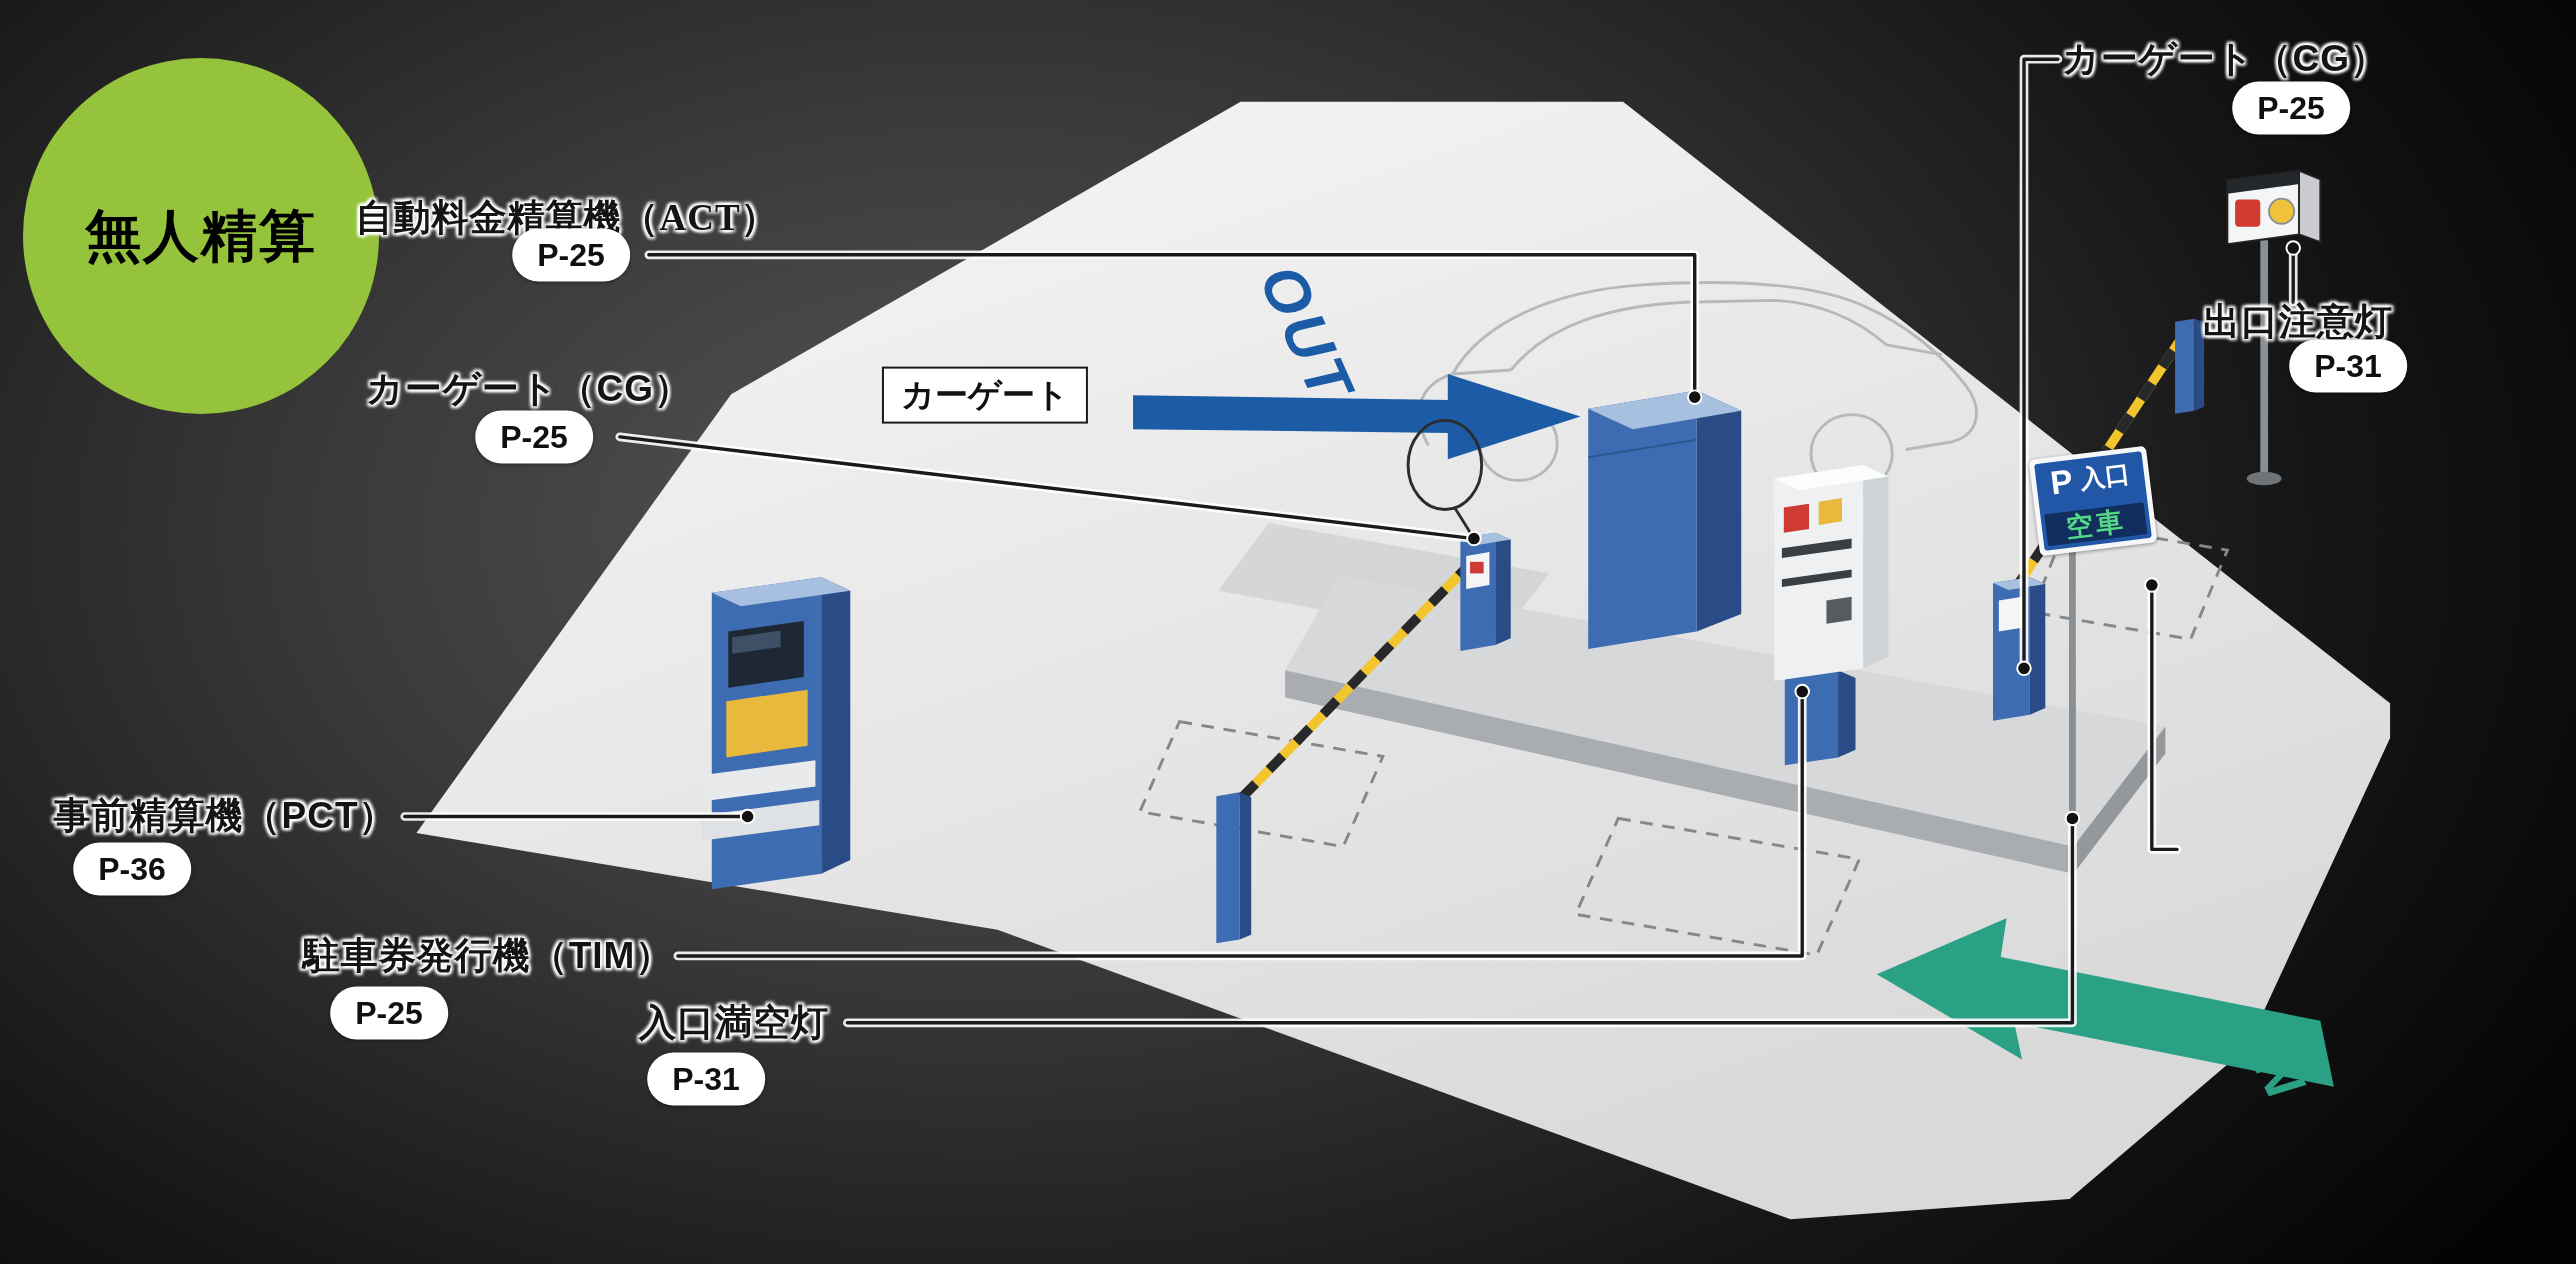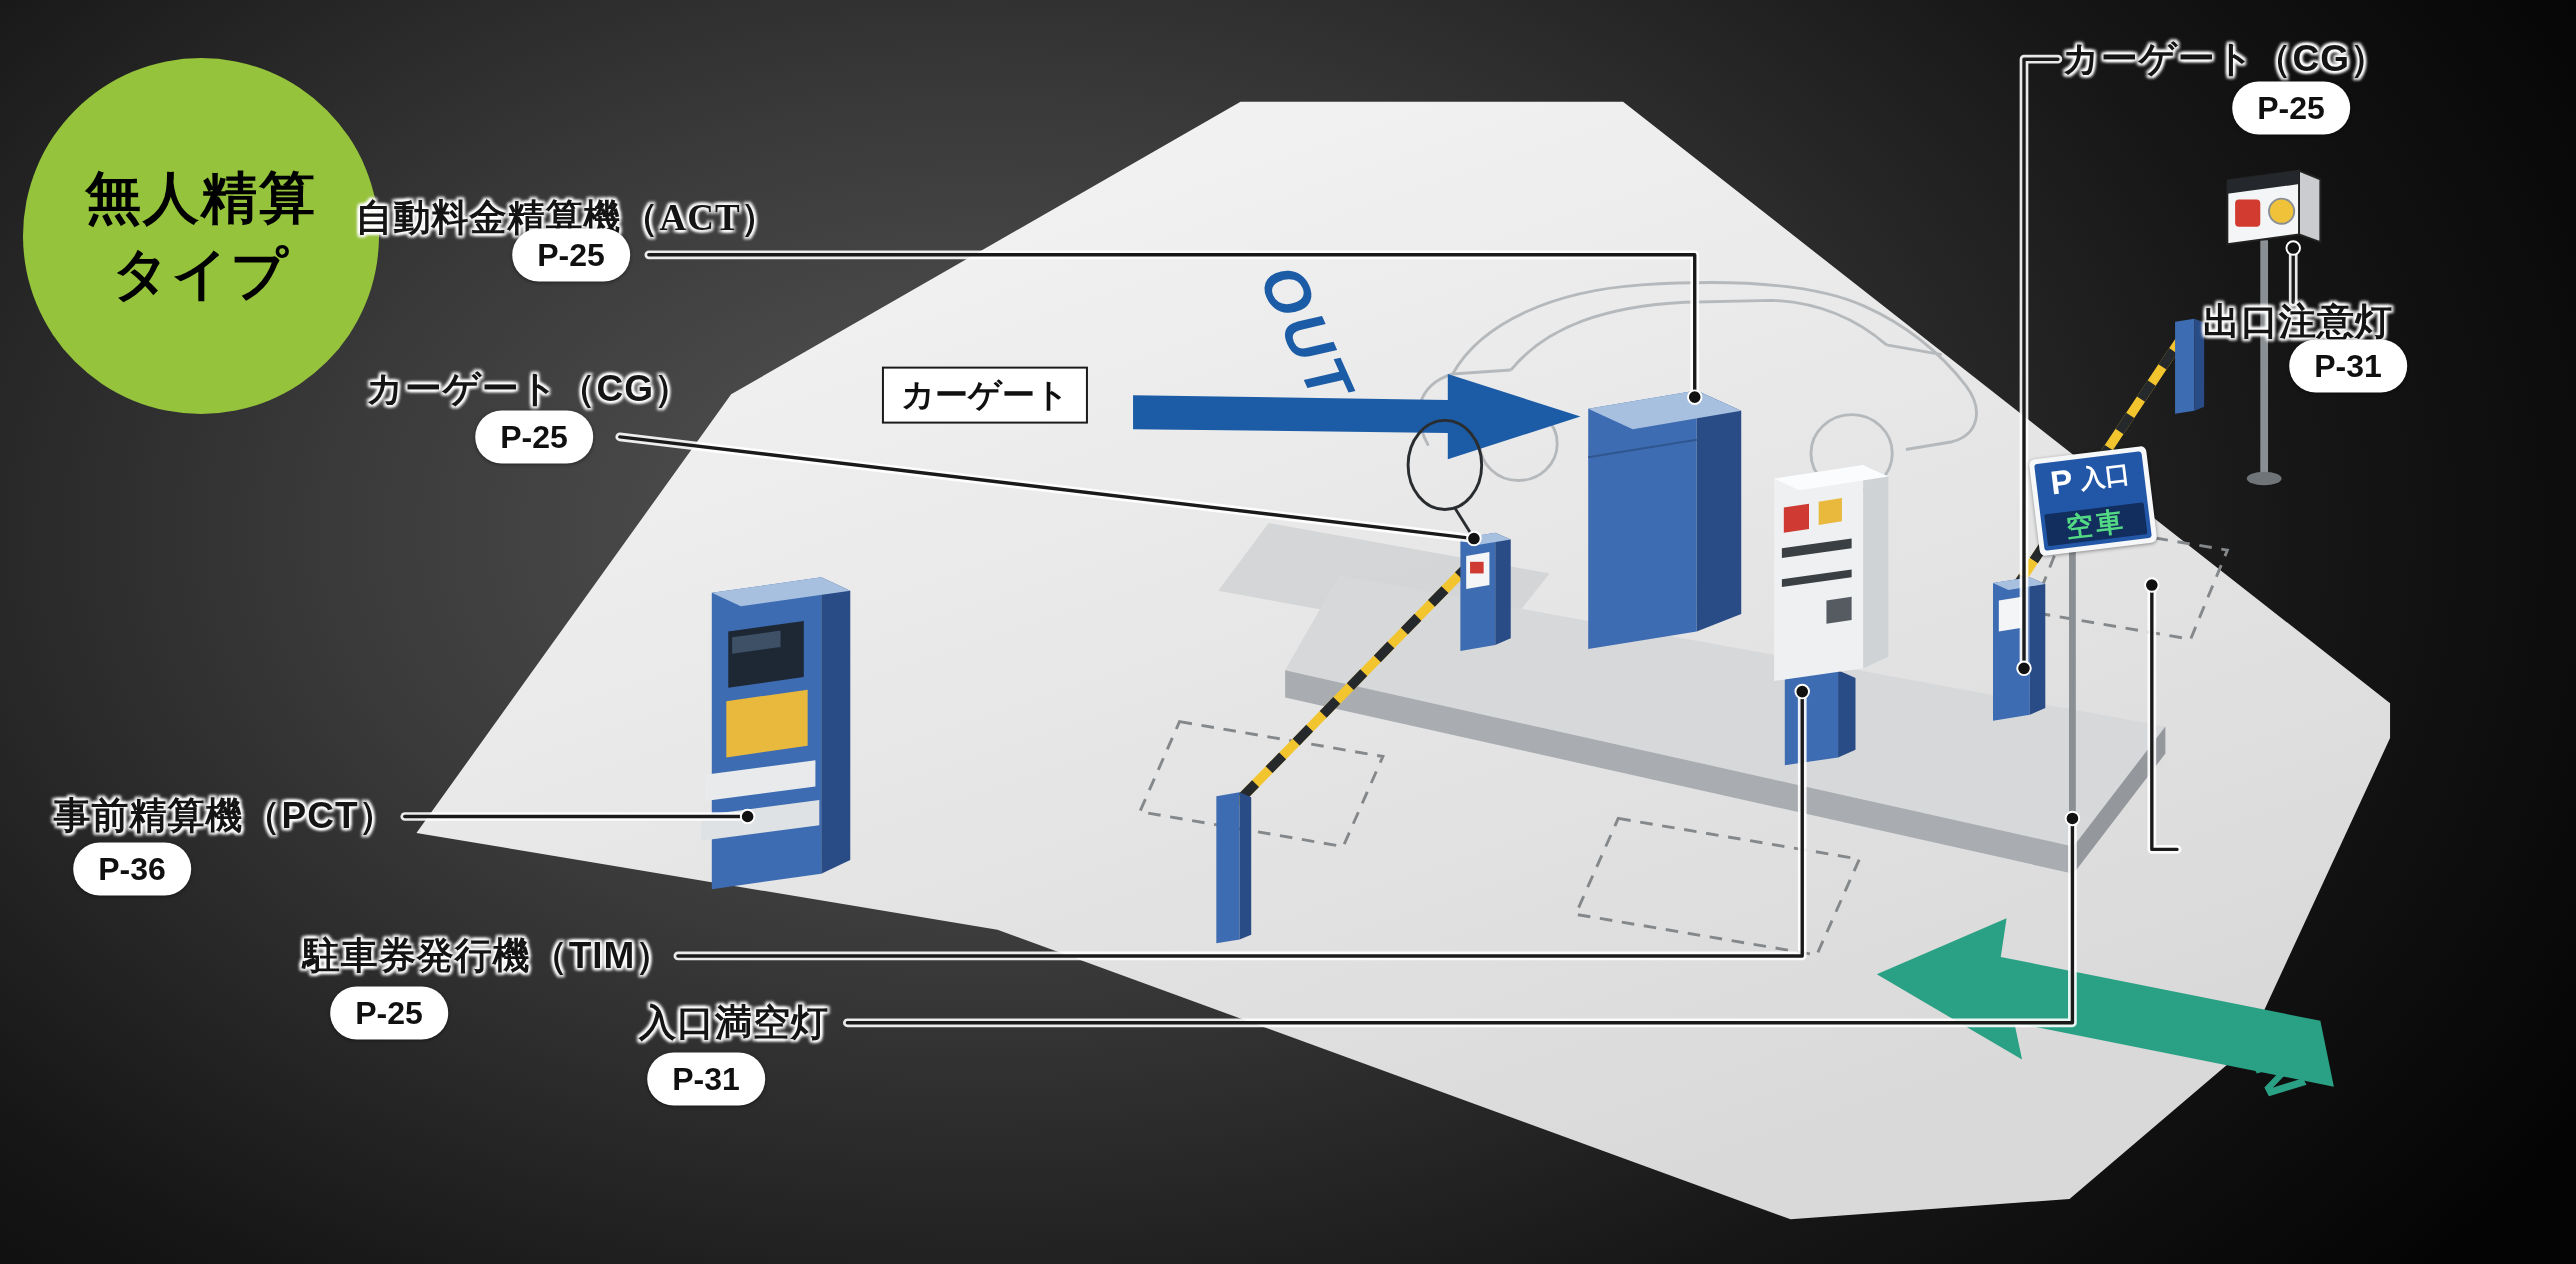--- a/index.html
+++ b/index.html
@@ -203,21 +203,20 @@
       <g>
         <polyline points="2248,877 2222,877 2222,604" stroke="#ffffff" stroke-width="9" opacity="0.9"></polyline>
         <polyline points="2248,877 2222,877 2222,604" stroke="#1a1a1a" stroke-width="3.5"></polyline>
         <circle cx="2222" cy="604" r="7" fill="#111" stroke="#fff" stroke-width="2"></circle>
       </g>
     </g>
   </svg>
 
   <div class="badge">
     <div>無人精算</div>
-    <div>タイプ</div>
   </div>
 
   <div class="jp-label" style="left:567px;top:218px;font-family:Liberation Serif, serif;">自動料金精算機（ACT）</div>
   <div class="pill" style="left:571px;top:255px;">P-25</div>
 
   <div class="jp-label" style="left:529px;top:389px;">カーゲート（CG）</div>
   <div class="pill" style="left:534px;top:437px;">P-25</div>
 
   <div class="box-label" style="left:985px;top:395px;">カーゲート</div>
 

